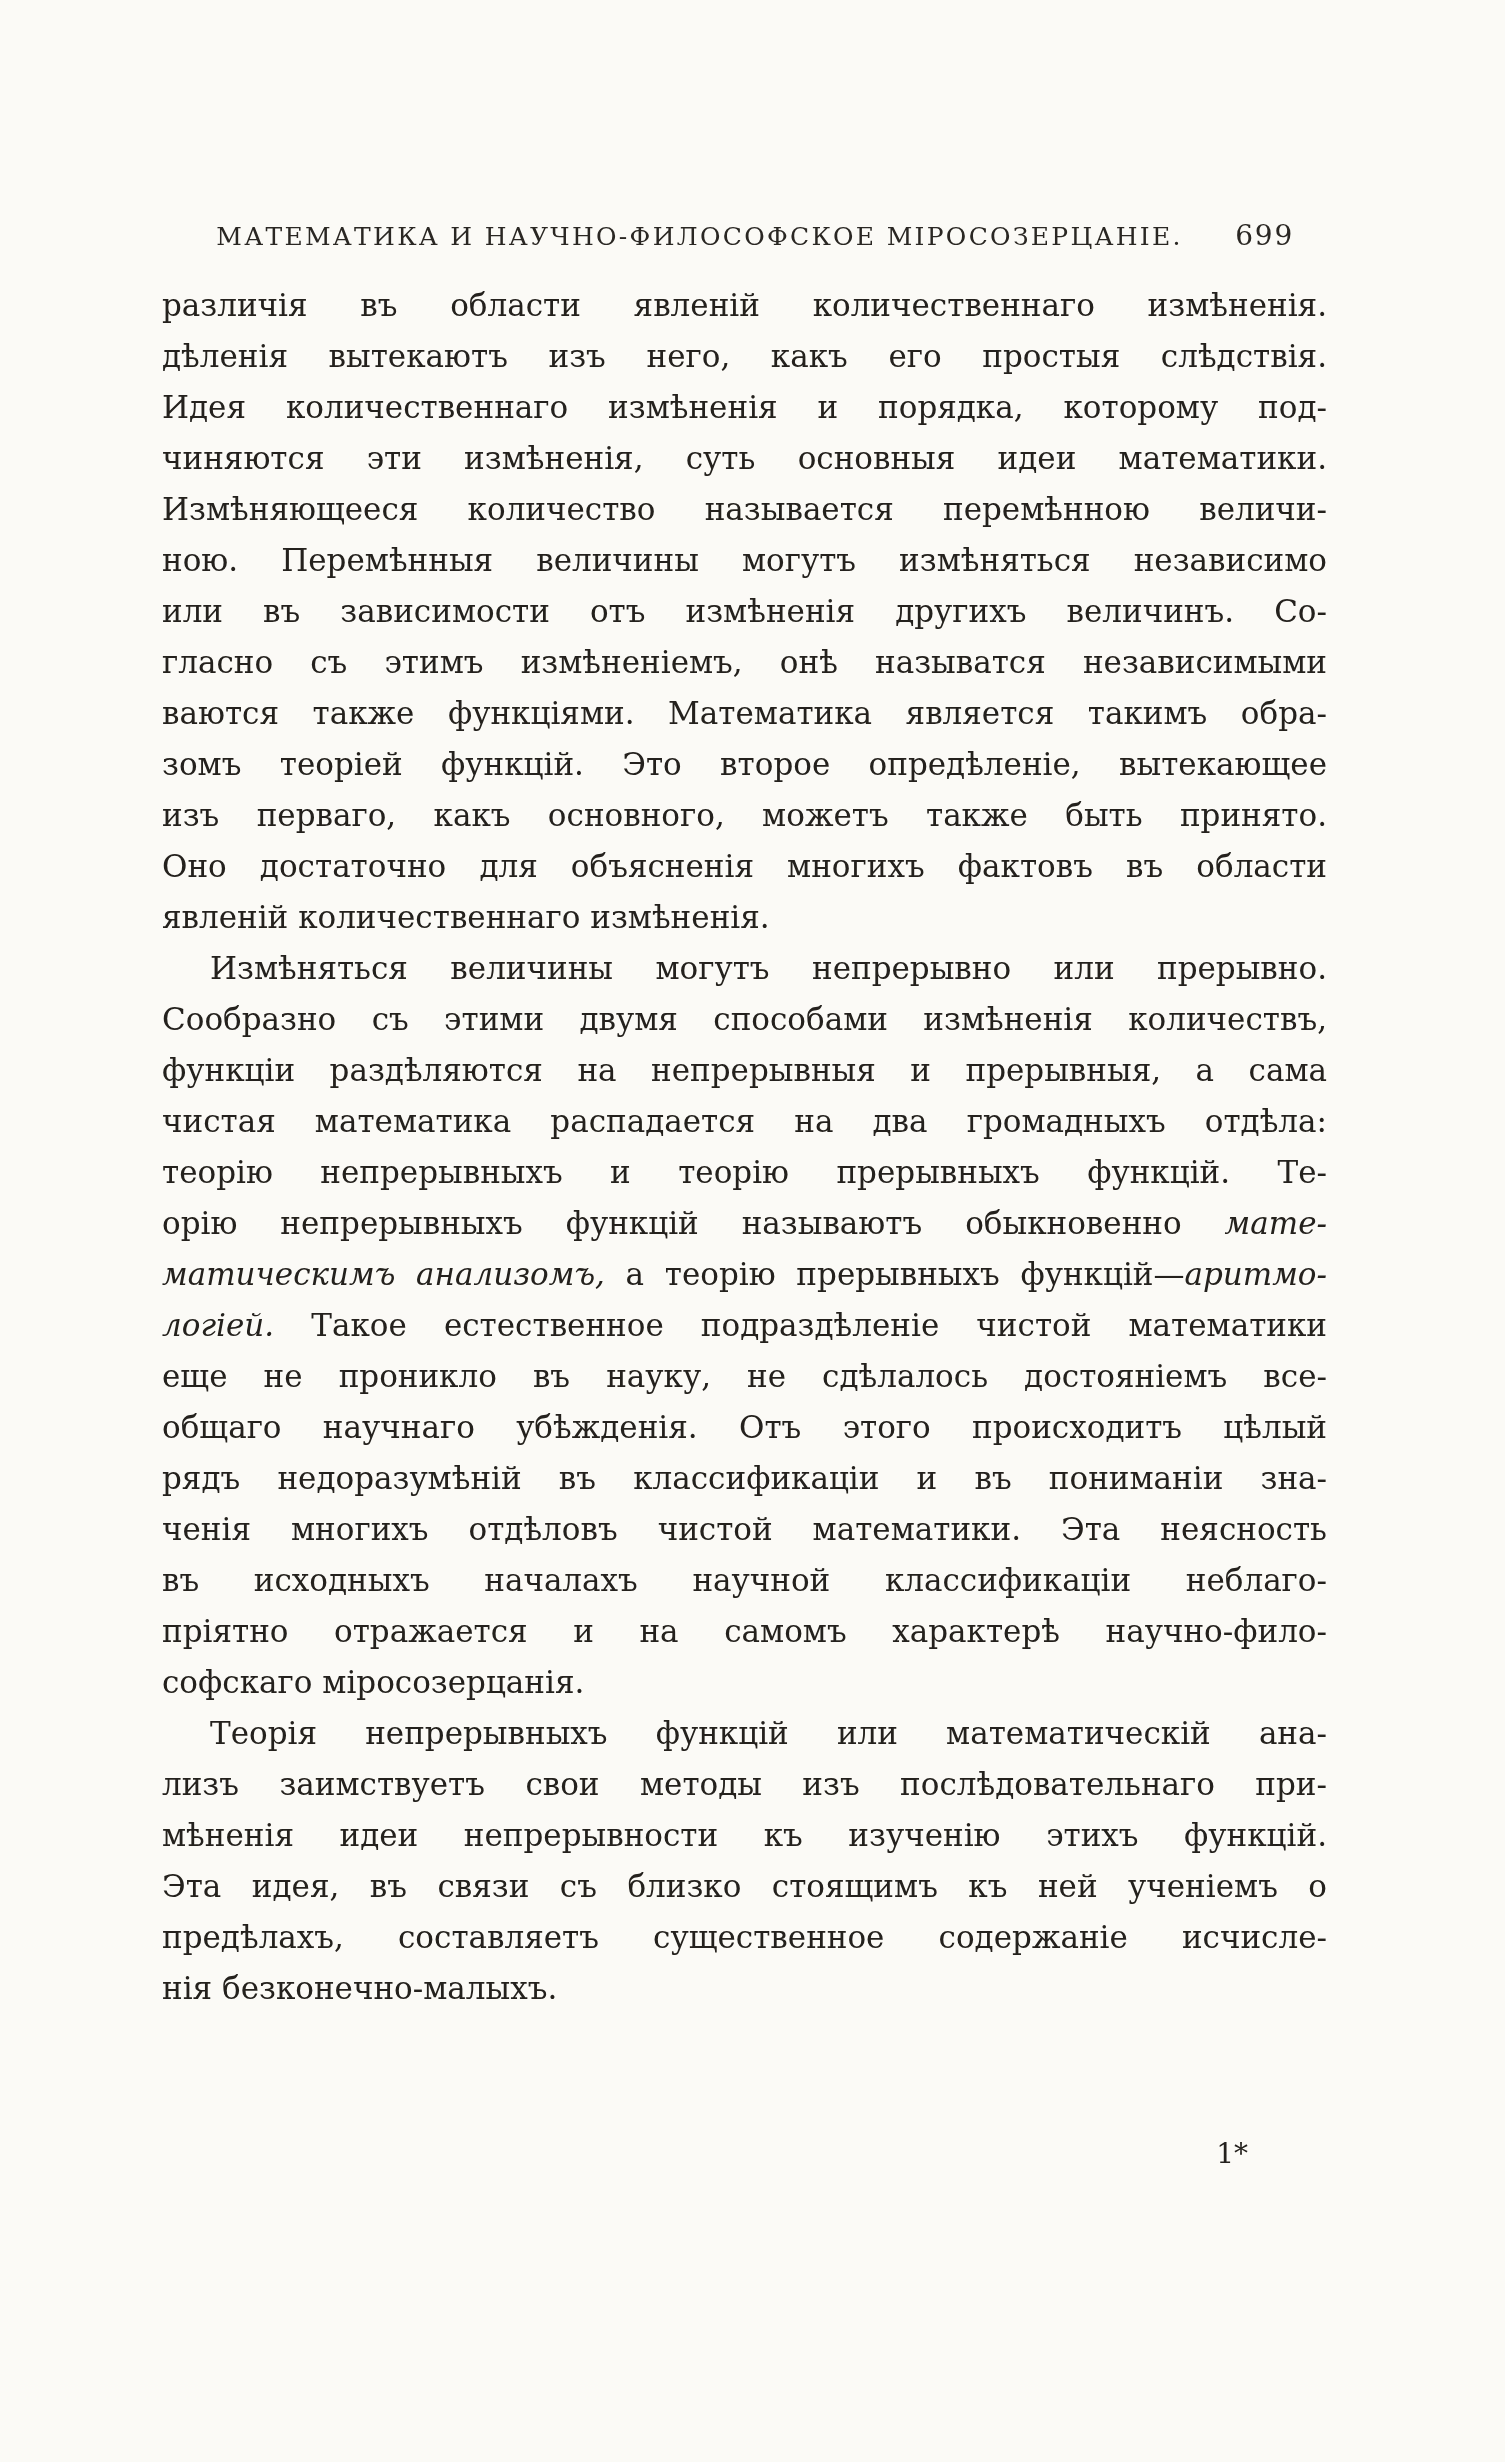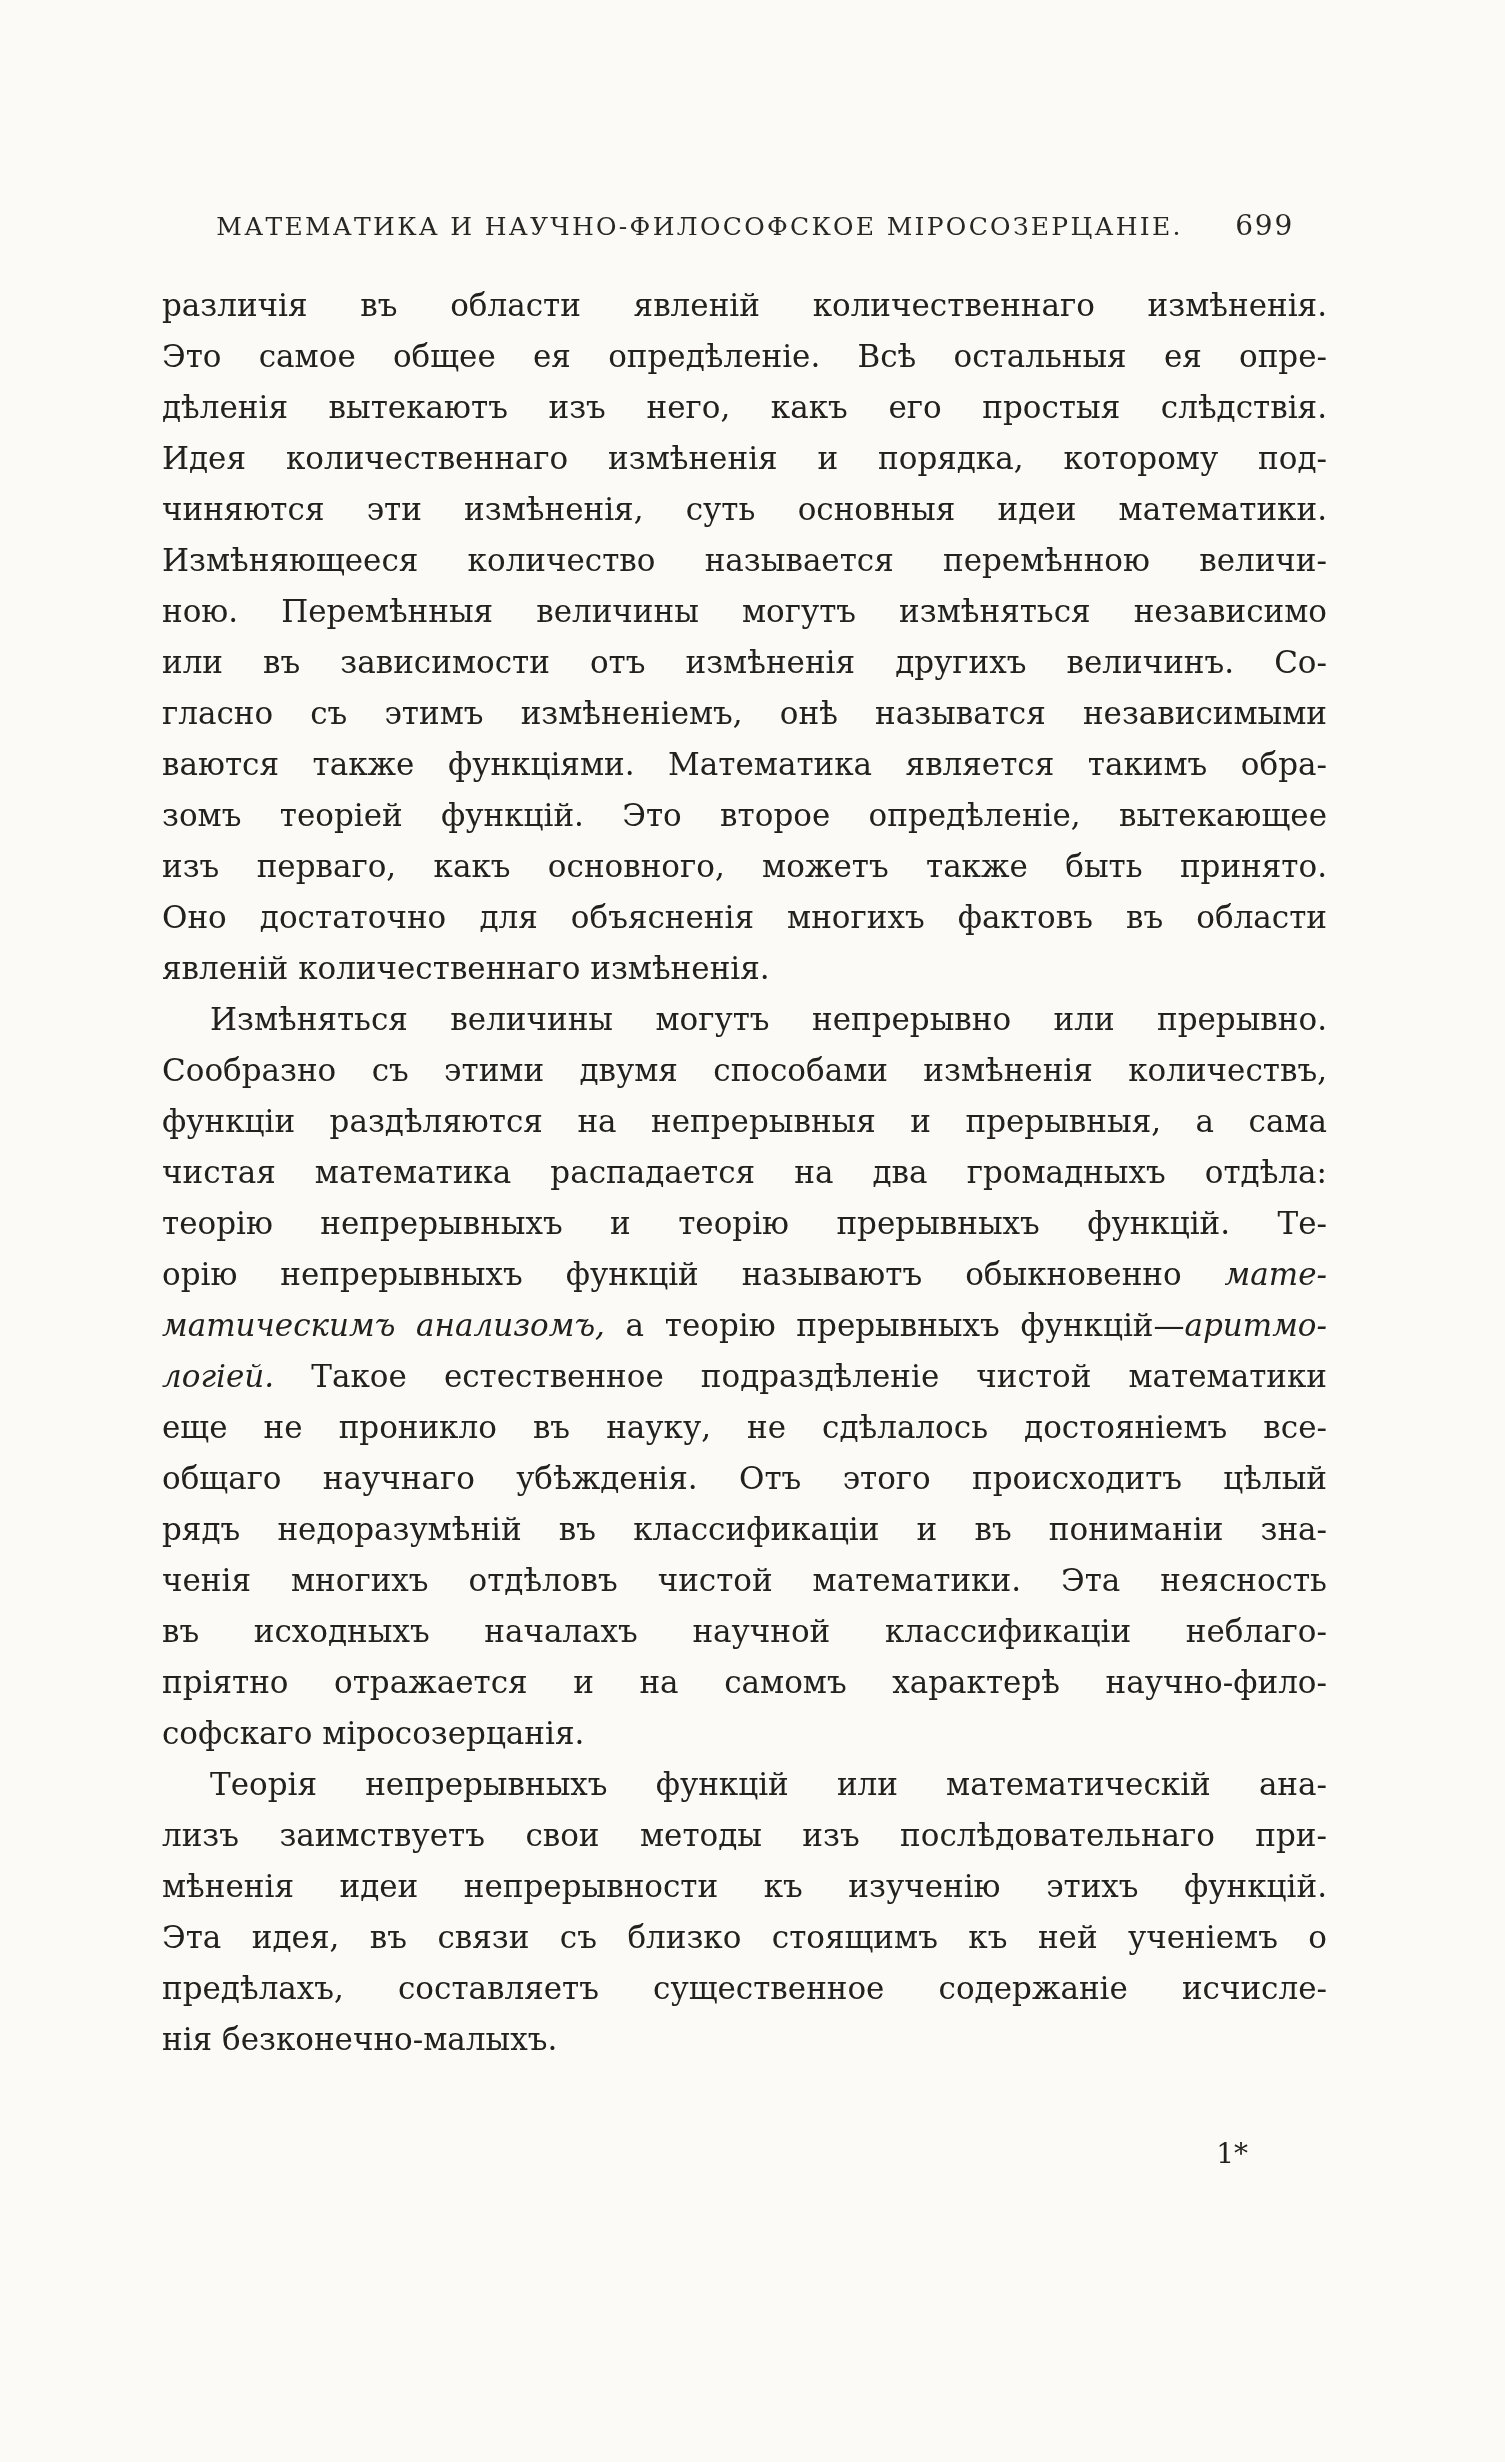--- a/index.html
+++ b/index.html
@@ -11,21 +11,21 @@
     position: relative;
     width: 1505px;
     height: 2462px;
     background: #fbfaf6;
     font-family: "DejaVu Serif", "Liberation Serif", serif;
     color: #24211d;
     overflow: hidden;
   }
   .header {
     position: absolute;
-    top: 209px;
+    top: 219px;
     left: 164px;
     width: 1163px;
     display: flex;
     align-items: baseline;
   }
   .header .title {
     flex: 1;
     text-align: center;
     font-size: 25px;
     letter-spacing: 2.3px;
@@ -82,21 +82,20 @@
 
 <div class="page">
 
   <div class="header">
     <span class="title">МАТЕМАТИКА И НАУЧНО-ФИЛОСОФСКОЕ МІРОСОЗЕРЦАНІЕ.</span>
     <span class="pagenum">699</span>
   </div>
 
   <div class="body">
       <div class="line"><span>различія въ области явленій количественнаго измѣненія.</span></div>
-      <div class="line"><span>Это самое общее ея опредѣленіе. Всѣ остальныя ея опре-</span></div>
       <div class="line"><span>дѣленія вытекаютъ изъ него, какъ его простыя слѣдствія.</span></div>
       <div class="line"><span>Идея количественнаго измѣненія и порядка, которому под-</span></div>
       <div class="line"><span>чиняются эти измѣненія, суть основныя идеи математики.</span></div>
       <div class="line"><span>Измѣняющееся количество называется перемѣнною величи-</span></div>
       <div class="line"><span>ною. Перемѣнныя величины могутъ измѣняться независимо</span></div>
       <div class="line"><span>или въ зависимости отъ измѣненія другихъ величинъ. Со-</span></div>
       <div class="line"><span>гласно съ этимъ измѣненіемъ, онѣ называтся независимыми</span></div>
       <div class="line"><span>ваются также функціями. Математика является такимъ обра-</span></div>
       <div class="line"><span>зомъ теоріей функцій. Это второе опредѣленіе, вытекающее</span></div>
       <div class="line"><span>изъ перваго, какъ основного, можетъ также быть принято.</span></div>

